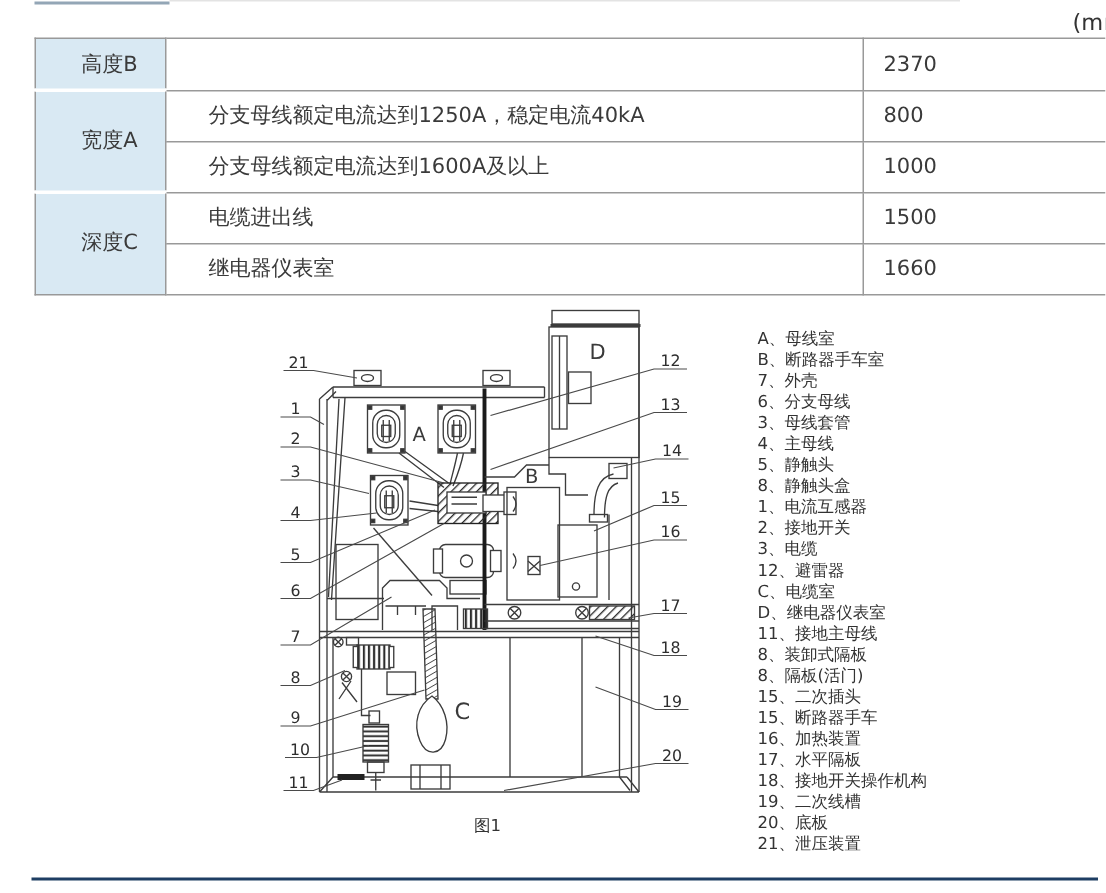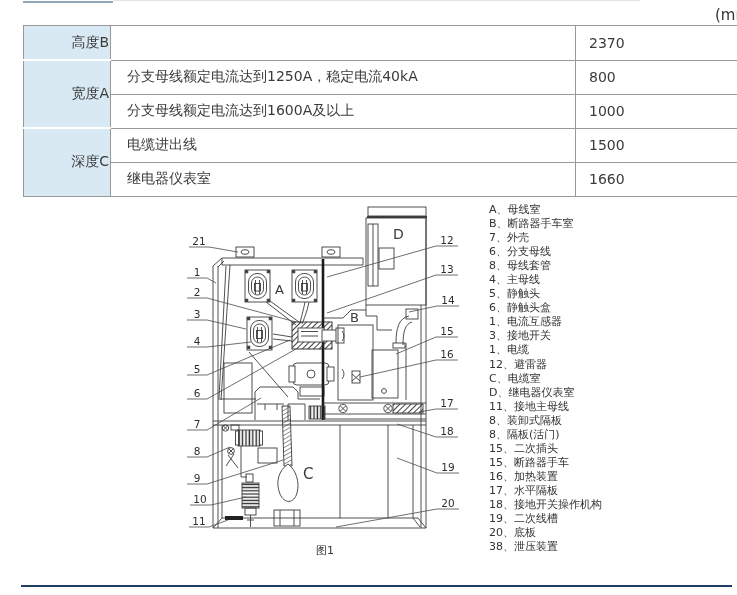--- a/index.html
+++ b/index.html
@@ -7,26 +7,26 @@
         font-family:"DejaVu Sans","Liberation Sans",sans-serif;color:#333;}
   
   .remnant-a{position:absolute;left:23px;top:1px;width:90px;height:2px;background:#93a6b6;}
   .remnant-b{position:absolute;left:113px;top:0;width:527px;height:1px;background:#e3e3e3;}
   
   .unit-label{position:absolute;left:715px;top:6px;font-size:15px;color:#333;white-space:nowrap;}
   
   table.spec{position:absolute;left:23px;top:25px;width:730px;border-collapse:collapse;table-layout:fixed;}
   table.spec th,table.spec td{border:1px solid #999;height:31px;font-size:14px;font-weight:normal;
         color:#3a3a3a;vertical-align:middle;white-space:nowrap;overflow:hidden;}
-  table.spec th.lbl{background:#d9e9f3;text-align:right;padding-left:13px;}
+  table.spec th.lbl{background:#d9e9f3;text-align:center;padding-left:13px;}
   table.spec th.grp{border-top:2.5px solid #fff;}
-  table.spec td.desc{padding-left:16px;}
+  table.spec td.desc{padding-left:28px;}
   table.spec td.val{padding-left:13px;}
   
-  ul.legend{position:absolute;left:489px;top:203px;margin:0;padding:0;list-style:none;}
+  ul.legend{position:absolute;left:489px;top:203px;margin:16px;padding:0;list-style:none;}
   ul.legend li{font-size:11px;line-height:14.05px;color:#333;white-space:nowrap;}
   
   .figure{position:absolute;left:175px;top:195px;width:310px;height:380px;}
   
   .bottom-rule{position:absolute;left:21px;top:585px;width:711px;height:2px;background:#1e3e63;}
 </style>
 </head>
 <body>
 
 <div class="page">
@@ -291,38 +291,38 @@
     </g>
 
     <text x="325" y="554" fill="#333" stroke="none" font-size="11" text-anchor="middle">图1</text>
   </svg>
 
   <ul class="legend">
     <li><span>A、母线室</span></li>
     <li><span>B、断路器手车室</span></li>
     <li><span>7、外壳</span></li>
     <li><span>6、分支母线</span></li>
-    <li><span>8、母线套管</span></li>
+    <li><span>3、母线套管</span></li>
     <li><span>4、主母线</span></li>
     <li><span>5、静触头</span></li>
-    <li><span>6、静触头盒</span></li>
+    <li><span>8、静触头盒</span></li>
     <li><span>1、电流互感器</span></li>
-    <li><span>3、接地开关</span></li>
-    <li><span>1、电缆</span></li>
+    <li><span>2、接地开关</span></li>
+    <li><span>3、电缆</span></li>
     <li><span>12、避雷器</span></li>
     <li><span>C、电缆室</span></li>
     <li><span>D、继电器仪表室</span></li>
     <li><span>11、接地主母线</span></li>
     <li><span>8、装卸式隔板</span></li>
     <li><span>8、隔板(活门)</span></li>
     <li><span>15、二次插头</span></li>
     <li><span>15、断路器手车</span></li>
     <li><span>16、加热装置</span></li>
     <li><span>17、水平隔板</span></li>
     <li><span>18、接地开关操作机构</span></li>
     <li><span>19、二次线槽</span></li>
     <li><span>20、底板</span></li>
-    <li><span>38、泄压装置</span></li>
+    <li><span>21、泄压装置</span></li>
   </ul>
 
   <div class="bottom-rule"></div>
 
 </div>
 
 </body></html>

